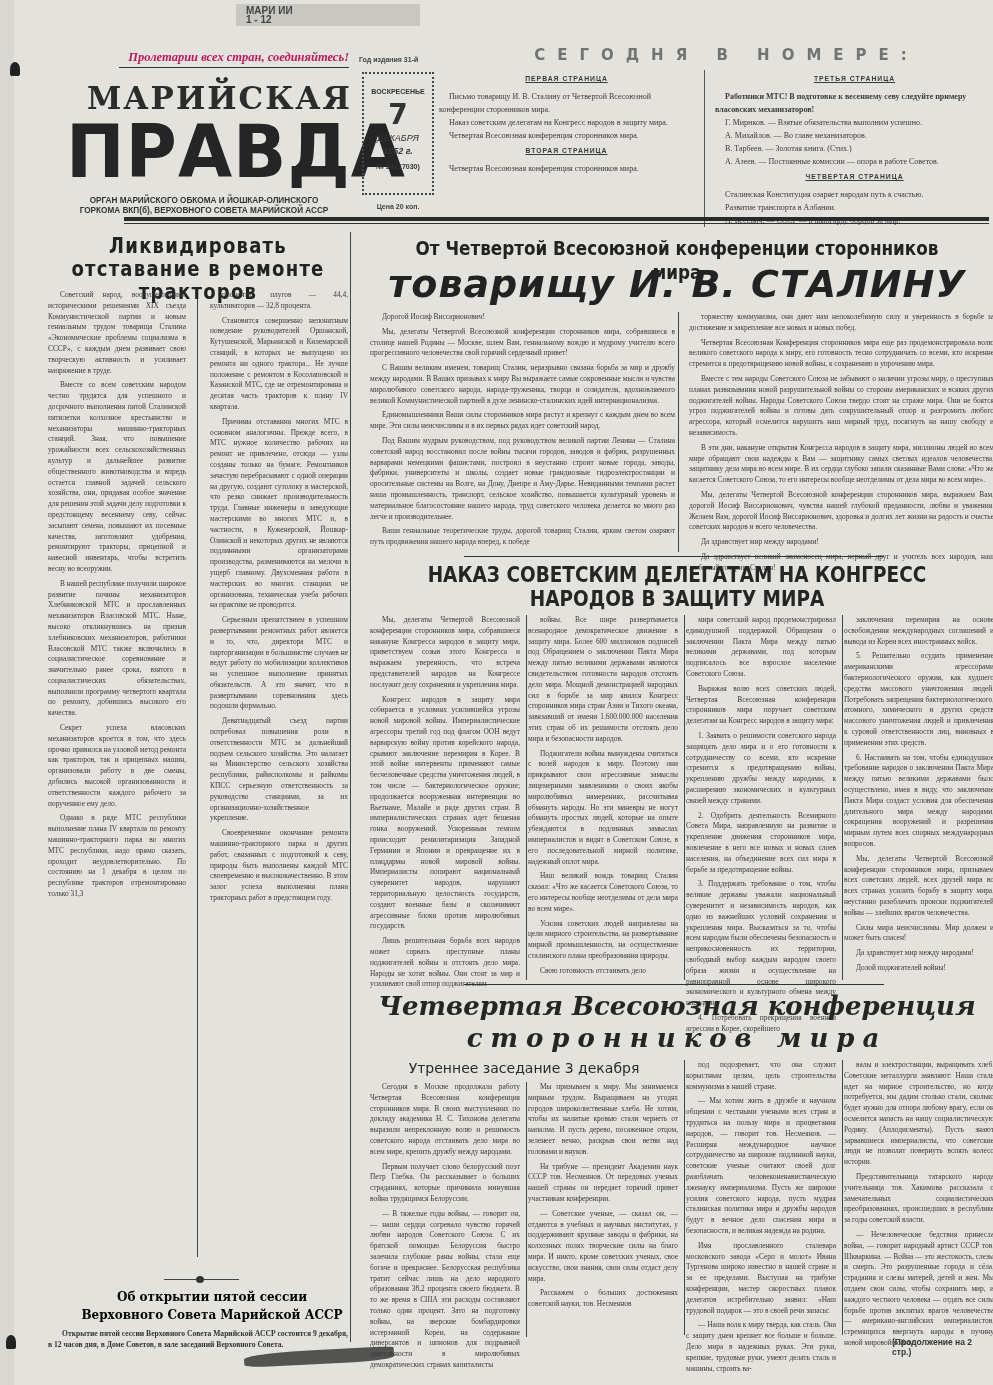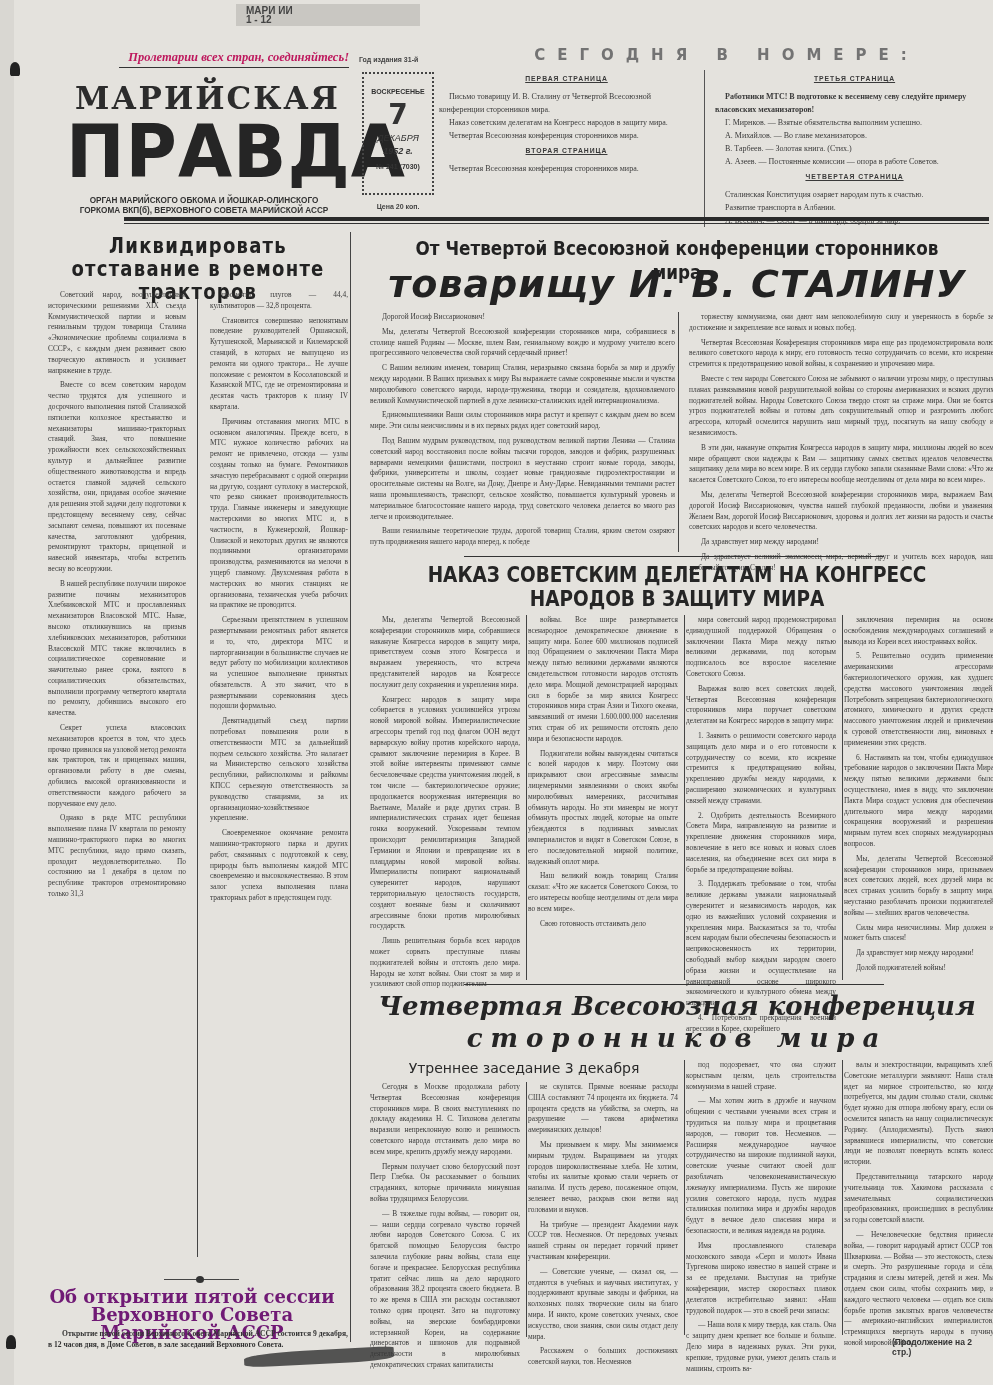--- a/index.html
+++ b/index.html
@@ -1,20 +1,20 @@
 <!DOCTYPE html>
 <html><head>
 <meta charset="utf-8">
 <style>
   * { box-sizing: border-box; margin: 0; padding: 0; }
   body { width: 993px; height: 1385px; background: #d9d7d2; overflow: hidden; position: relative; font-family: "Liberation Serif", serif; color: #2a2a2a; }
   .page { position: absolute; left: 14px; top: 0; width: 979px; height: 1385px; background: #e4e2dd; }
   .archive-stamp { position: absolute; left: 222px; top: 4px; width: 184px; height: 22px; background: #c9c7c2; font-family: "Liberation Sans", sans-serif; font-size: 10px; font-weight: bold; color: #444; padding: 2px 10px; line-height: 9px; }
   .motto { position: absolute; left: 105px; top: 50px; width: 230px; font-style: italic; font-weight: bold; font-size: 12.5px; color: #be185d; border-bottom: 1.5px solid #333; text-align: right; padding-bottom: 2px; }
-  .title-top { position: absolute; left: 56px; top: 80px; width: 275px; font-family: "DejaVu Serif", serif; font-weight: bold; font-size: 31px; letter-spacing: 2px; color: #2c2c2c; text-align: center; }
+  .title-top { position: absolute; left: 68px; top: 80px; width: 275px; font-family: "DejaVu Serif", serif; font-weight: bold; font-size: 31px; letter-spacing: 2px; color: #2c2c2c; text-align: center; }
   .title-main { position: absolute; left: 52px; top: 116px; width: 290px; font-family: "DejaVu Sans", sans-serif; font-weight: bold; font-size: 70px; line-height: 72px; letter-spacing: 1px; color: #252525; text-align: center; transform: scaleY(1.05); }
   .organ { position: absolute; left: 40px; top: 196px; width: 300px; font-family: "Liberation Sans", sans-serif; font-weight: bold; font-size: 8.2px; color: #333; text-align: center; line-height: 9.5px; }
   .year { position: absolute; left: 345px; top: 56px; font-family: "Liberation Sans", sans-serif; font-weight: bold; font-size: 7px; color: #444; }
   .datebox { position: absolute; left: 348px; top: 72px; width: 72px; height: 123px; border: 2px dotted #444; text-align: center; font-family: "Liberation Sans", sans-serif; color: #333; }
   .datebox .dow { font-size: 7px; font-weight: bold; margin-top: 14px; }
   .datebox .day { font-family: "DejaVu Sans", sans-serif; font-size: 28px; font-weight: bold; line-height: 28px; margin-top: 6px; }
   .datebox .month { font-size: 9px; font-style: italic; font-weight: normal; margin-top: 4px; }
   .datebox .yr { font-size: 9px; font-style: italic; font-weight: bold; margin-top: 3px; }
   .datebox .issue { font-size: 7px; font-weight: bold; margin-top: 7px; }
   .price { position: absolute; left: 348px; top: 203px; width: 72px; text-align: center; font-family: "Liberation Sans", sans-serif; font-size: 7px; font-weight: bold; color: #444; }
@@ -30,21 +30,21 @@
   .rule-thick { position: absolute; left: 110px; top: 217px; width: 865px; height: 4px; background: #2a2a2a; }
   .rule-thin { position: absolute; left: 110px; top: 223px; width: 865px; height: 1px; background: #333; }
   .vrule { position: absolute; width: 1px; background: #444; }
   .col-text { font-size: 7.4px; line-height: 10.8px; text-align: justify; color: #3a3a3a; }
   .col-text p { text-indent: 12px; margin-bottom: 4px; }
   .left-head { position: absolute; left: 24px; top: 234px; width: 320px; font-family: "DejaVu Sans", sans-serif; font-weight: bold; font-size: 22px; line-height: 23px; letter-spacing: 1.5px; text-align: center; color: #222; transform: scaleX(0.82); transform-origin: center top; }
   .left-body { position: absolute; left: 34px; top: 290px; width: 300px; display: flex; gap: 24px; }
   .left-body .c { width: 146px; }
   .session-sep { position: absolute; left: 150px; top: 1279px; width: 75px; height: 1px; background: #444; }
   .session-dot { position: absolute; left: 182px; top: 1276px; width: 8px; height: 7px; background: #333; border-radius: 50%; }
-  .session-head { position: absolute; left: 28px; top: 1288px; width: 300px; font-family: "DejaVu Serif", serif; font-weight: bold; font-size: 18px; line-height: 18px; text-align: center; color: #701a75; }
+  .session-head { position: absolute; left: 48px; top: 1288px; width: 300px; font-family: "DejaVu Serif", serif; font-weight: bold; font-size: 12px; line-height: 18px; text-align: center; color: #000000; }
   .session-body { position: absolute; left: 34px; top: 1328px; width: 300px; font-size: 7.6px; line-height: 11px; font-weight: bold; color: #333; text-indent: 14px; text-align: justify; }
   .conf-top { position: absolute; left: 343px; top: 236px; width: 640px; font-family: "DejaVu Sans", sans-serif; font-weight: bold; font-size: 20px; text-align: center; color: #222; transform: scaleX(0.84); transform-origin: center top; }
   .stalin-head { position: absolute; left: 343px; top: 262px; width: 640px; font-family: "DejaVu Sans", sans-serif; font-weight: bold; font-style: italic; font-size: 38px; text-align: center; color: #222; letter-spacing: 1px; }
   .stalin-body { position: absolute; left: 356px; top: 312px; width: 625px; display: flex; gap: 14px; }
   .stalin-body .c { width: 305px; }
   .hr { position: absolute; height: 1px; background: #333; }
   .nakaz-head { position: absolute; left: 343px; top: 563px; width: 640px; font-family: "DejaVu Sans", sans-serif; font-weight: bold; font-size: 21px; line-height: 24px; text-align: center; color: #252525; transform: scaleX(0.88); transform-origin: center top; }
   .nakaz-body { position: absolute; left: 356px; top: 615px; width: 625px; display: flex; gap: 8px; }
   .nakaz-body .c { width: 150px; }
   .fourth-head { position: absolute; left: 343px; top: 990px; width: 640px; font-family: "DejaVu Serif", serif; font-style: italic; font-weight: bold; font-size: 26px; line-height: 32px; text-align: center; color: #252525; }
@@ -174,20 +174,21 @@
   <div class="nakaz-body">
     <div class="c col-text">
       <p>Мы, делегаты Четвертой Всесоюзной конференции сторонников мира, собравшиеся накануне Конгресса народов в защиту мира, приветствуем созыв этого Конгресса и выражаем уверенность, что встреча представителей народов на Конгрессе послужит делу сохранения и укрепления мира.</p>
       <p>Конгресс народов в защиту мира собирается в условиях усилившейся угрозы новой мировой войны. Империалистические агрессоры третий год под флагом ООН ведут варварскую войну против корейского народа, срывают заключение перемирия в Корее. В этой войне интервенты применяют самые бесчеловечные средства уничтожения людей, в том числе — бактериологическое оружие; продолжается вооруженная интервенция во Вьетнаме, Малайе и ряде других стран. В империалистических странах идет бешеная гонка вооружений. Ускоренным темпом происходит ремилитаризация Западной Германии и Японии и превращение их в плацдармы новой мировой войны. Империалисты попирают национальный суверенитет народов, нарушают территориальную целостность государств, создают военные базы и сколачивают агрессивные блоки против миролюбивых государств.</p>
       <p>Лишь решительная борьба всех народов может сорвать преступные планы поджигателей войны и отстоять дело мира. Народы не хотят войны. Они стоят за мир и усиливают свой отпор поджигателям</p>
     </div>
     <div class="c col-text">
       <p>войны. Все шире развертывается всенародное демократическое движение в защиту мира. Более 600 миллионов подписей под Обращением о заключении Пакта Мира между пятью великими державами являются свидетельством готовности народов отстоять дело мира. Мощной демонстрацией народных сил в борьбе за мир явился Конгресс сторонников мира стран Азии и Тихого океана, завязавший от имени 1.600.000.000 населения этих стран об их решимости отстоять дело мира и безопасности народов.</p>
       <p>Поджигатели войны вынуждены считаться с волей народов к миру. Поэтому они прикрывают свои агрессивные замыслы лицемерными заявлениями о своих якобы миролюбивых намерениях, рассчитывая обмануть народы. Но эти маневры не могут обмануть простых людей, которые на опыте убеждаются в подлинных замыслах империалистов и видят в Советском Союзе, в его последовательной мирной политике, надежный оплот мира.</p>
       <p>Наш великий вождь товарищ Сталин сказал: «Что же касается Советского Союза, то его интересы вообще неотделимы от дела мира во всем мире».</p>
+      <p>Усилия советских людей направлены на цели мирного строительства, на развертывание мирной промышленности, на осуществление сталинского плана преобразования природы.</p>
       <p>Свою готовность отстаивать дело</p>
     </div>
     <div class="c col-text">
       <p>мира советский народ продемонстрировал единодушной поддержкой Обращения о заключении Пакта Мира между пятью великими державами, под которым подписалось все взрослое население Советского Союза.</p>
       <p>Выражая волю всех советских людей, Четвертая Всесоюзная конференция сторонников мира поручает советским делегатам на Конгресс народов в защиту мира:</p>
       <p>1. Заявить о решимости советского народа защищать дело мира и о его готовности к сотрудничеству со всеми, кто искренне стремится к предотвращению войны, укреплению дружбы между народами, к расширению экономических и культурных связей между странами.</p>
       <p>2. Одобрить деятельность Всемирного Совета Мира, направленную на развитие и укрепление движения сторонников мира, вовлечение в него все новых и новых слоев населения, на объединение всех сил мира в борьбе за предотвращение войны.</p>
       <p>3. Поддержать требование о том, чтобы великие державы уважали национальный суверенитет и независимость народов, как одно из важнейших условий сохранения и укрепления мира. Высказаться за то, чтобы всем народам были обеспечены безопасность и неприкосновенность их территории, свободный выбор каждым народом своего образа жизни и осуществление на равноправной основе широкого экономического и культурного обмена между народами.</p>
       <p>4. Потребовать прекращения военной агрессии в Корее, скорейшего</p>
     </div>
@@ -212,21 +213,20 @@
     <div class="l2">сторонников мира</div>
   </div>
   <div class="morning-head">Утреннее заседание 3 декабря</div>
   <div class="fourth-body">
     <div class="c col-text" style="padding-top:0;">
       <p>Сегодня в Москве продолжала работу Четвертая Всесоюзная конференция сторонников мира. В своих выступлениях по докладу академика Н. С. Тихонова делегаты выразили непреклонную волю и решимость советского народа отстаивать дело мира во всем мире, крепить дружбу между народами.</p>
       <p>Первым получает слово белорусский поэт Петр Глебка. Он рассказывает о больших страданиях, которые причинила минувшая война трудящимся Белоруссии.</p>
       <p>— В тяжелые годы войны, — говорит он, — наши сердца согревало чувство горячей любви народов Советского Союза. С их братской помощью Белоруссия быстро залечила глубокие раны войны, стала еще богаче и прекраснее. Белорусская республика тратит сейчас лишь на дело народного образования 38,2 процента своего бюджета. В то же время в США эти расходы составляют только один процент. Зато на подготовку войны, на зверские бомбардировки истерзанной Кореи, на содержание диверсантов и шпионов для подрывной деятельности в миролюбивых демократических странах капиталисты</p>
     </div>
     <div class="c col-text">
-      <p>не скупятся. Прямые военные расходы США составляют 74 процента их бюджета. 74 процента средств на убийства, за смерть, на разрушение — такова арифметика американских дельцов!</p>
       <p>Мы призываем к миру. Мы занимаемся мирным трудом. Выращиваем на угодях городов широколиственные хлеба. Не хотим, чтобы их налитые кровью стали чернеть от напалма. И пусть дерево, посаженное отцом, зеленеет вечно, раскрыв свои ветви над головами и внуков.</p>
       <p>На трибуне — президент Академии наук СССР тов. Несмеянов. От передовых ученых нашей страны он передает горячий привет участникам конференции.</p>
       <p>— Советские ученые, — сказал он, — отдаются в учебных и научных институтах, у поддерживают крупные заводы и фабрики, на колхозных полях творческие силы на благо мира. И никто, кроме советских ученых, свое искусство, свои знания, свои силы отдаст делу мира.</p>
       <p>Расскажем о больших достижениях советской науки, тов. Несмеянов</p>
     </div>
     <div class="c col-text" style="margin-top:-22px;">
       <p>под подозревает, что она служит корыстным целям, цель строительства коммунизма в нашей стране.</p>
       <p>— Мы хотим жить в дружбе и научном общении с честными учеными всех стран и трудиться на пользу мира и процветания народов, — говорит тов. Несмеянов. — Расширяя международное научное сотрудничество на широкие подлинной науки, советские ученые считают своей долг разоблачать человеконенавистническую лженауку империализма. Пусть же широкие усилия советского народа, пусть мудрая сталинская политика мира и дружбы народов будут в вечное дело спасения мира и безопасности, и великая надежда на родина.</p>
       <p>Имя прославленного сталевара московского завода «Серп и молот» Ивана Тургенова широко известно в нашей стране и за ее пределами. Выступая на трибуне конференции, мастер скоростных плавок делегатов истребительно заявил: «Наш трудовой подарок — это в своей речи запасы:</p>
       <p>— Наша воля к миру тверда, как сталь. Она с защиту днем крепнет все больше и больше. Дело мира в надежных руках. Эти руки, крепкие, трудовые руки, умеют делать сталь и машины, строить ва-</p>

